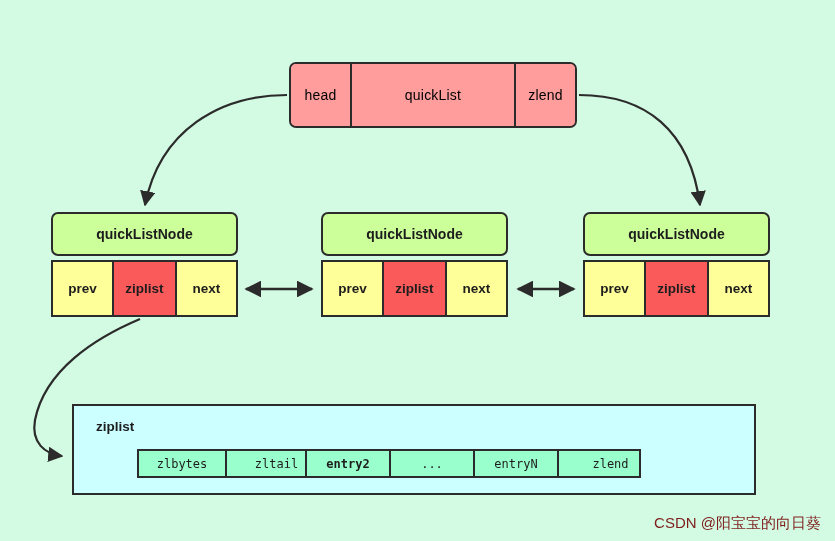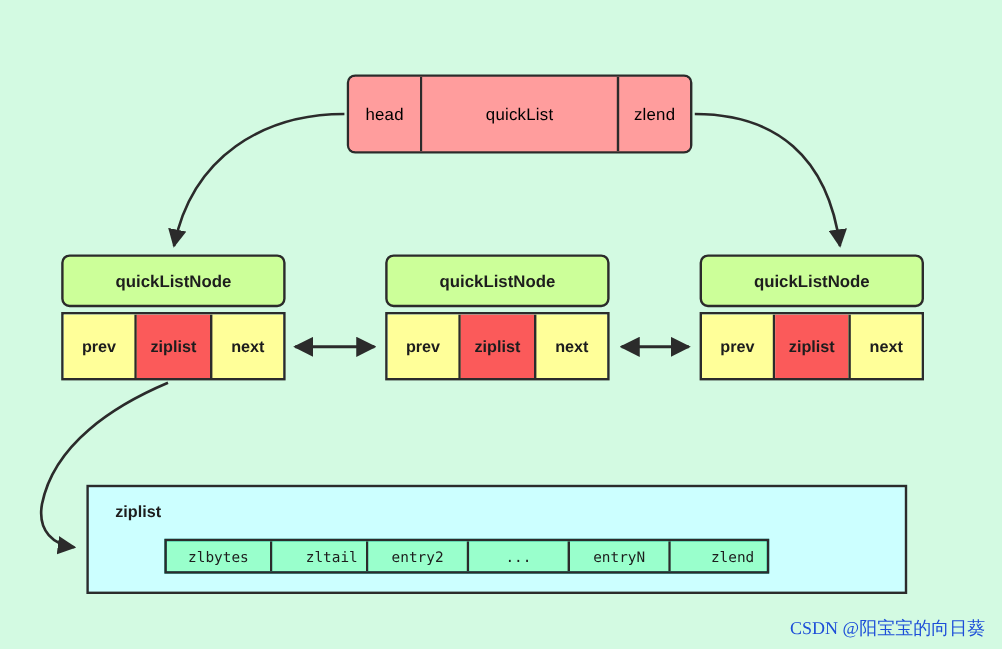--- a/index.html
+++ b/index.html
@@ -149,22 +149,22 @@
     height: 100%;
   }
   #ziplist-cells .zcell:last-child { border-right: none; }
 
   
   #watermark {
     position: absolute;
     right: 14px;
     bottom: 8px;
     font-size: 15px;
-    color: #1d4ed8;
-    font-family: Liberation Serif, serif;
+    color: #7f1d1d;
+    font-family: Liberation Sans, sans-serif;
     white-space: nowrap;
     user-select: none;
   }
 </style>
 </head>
 <body>
 
 <div id="canvas">
 
   <svg id="wires" viewBox="0 0 835 541" xmlns="http://www.w3.org/2000/svg">
@@ -219,21 +219,21 @@
       <div class="f zip">ziplist</div>
       <div class="f next">next</div>
     </div>
   </div>
 
   <div id="ziplist-panel">
     <div class="panel-title">ziplist</div>
     <div id="ziplist-cells">
         <div class="zcell" style="width: 88px;">zlbytes</div>
         <div class="zcell" style="width: 80px; padding-left: 21px;">zltail</div>
-        <div class="zcell" style="width: 84px;">entry2</div>
+        <div class="zcell" style="width: 84px; font-weight: bold;">entry2</div>
         <div class="zcell" style="width: 84px;">...</div>
         <div class="zcell" style="width: 84px;">entryN</div>
         <div class="zcell" style="width: 80px; padding-left: 23px;">zlend</div>
       </div>
   </div>
 
   <div id="watermark">CSDN @阳宝宝的向日葵</div>
 
 </div>
 

